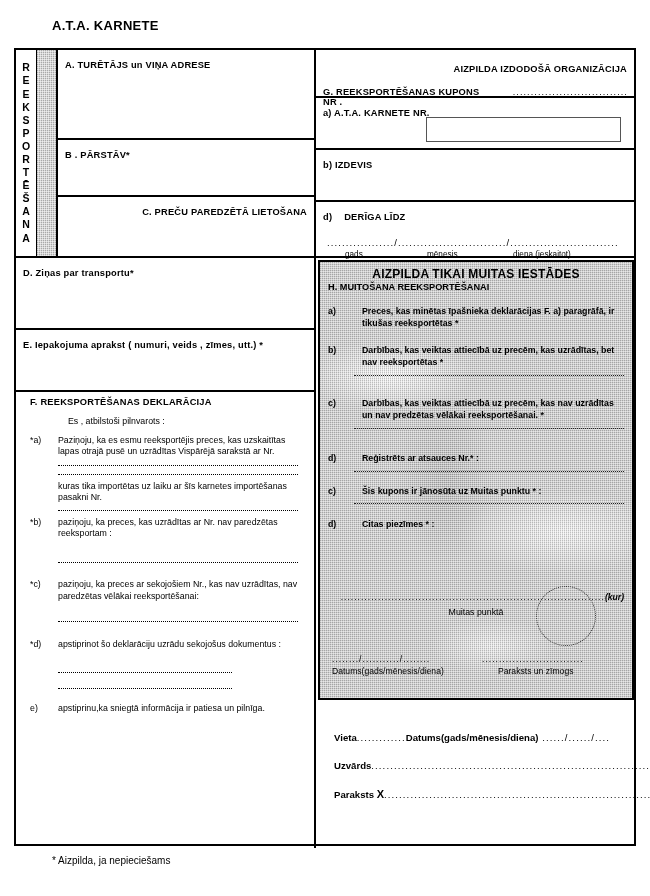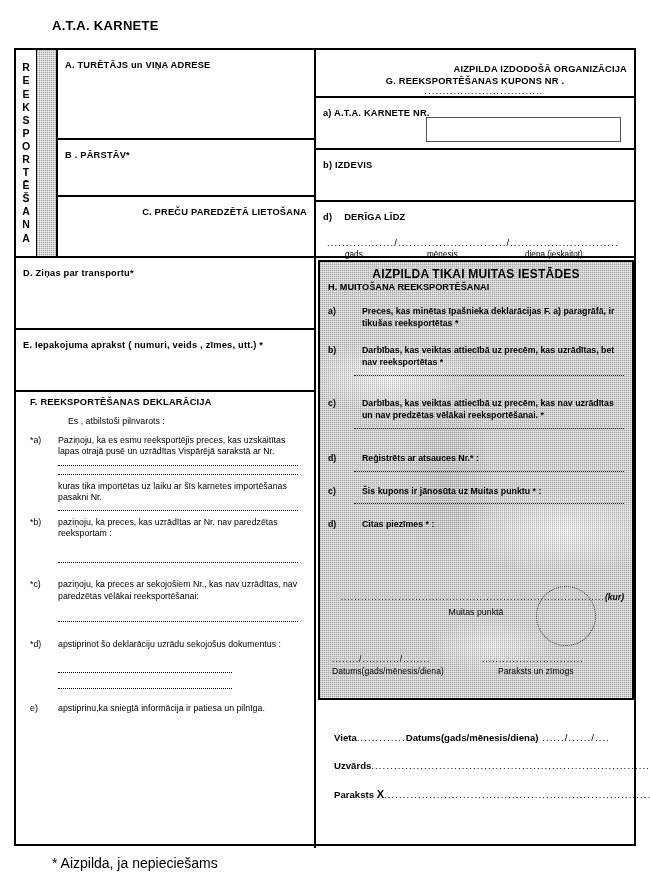--- a/index.html
+++ b/index.html
@@ -220,21 +220,21 @@
     margin-bottom: 17px;
   }
   .sig-line .thin { font-weight: normal; letter-spacing: 1.1px; }
   .sig-line .bigx { font-size: 11px; font-weight: bold; }
 
   
   .footnote {
     position: absolute;
     left: 52px;
     top: 855px;
-    font-size: 14px;
+    font-size: 10px;
   }
 </style>
 </head>
 <body>
 
 <div class="page-title">A.T.A. KARNETE</div>
 
 <div class="form-frame">
 
   <div class="side-tab">
@@ -310,21 +310,21 @@
     <div class="decl-dots" style="margin-top:14px; margin-right:72px;"></div>
 
     <div class="decl-item" style="margin-top:14px;">
       <span class="decl-key">e)</span>
       <span class="decl-body" style="display:block;">apstiprinu,ka sniegtā informācija ir patiesa un pilnīga.</span>
     </div>
   </div>
 
   <div class="cell bb" style="left:300px; top:0; width:318px; height:48px;">
     <div class="lbl lbl-center" style="margin-top:4px;">AIZPILDA IZDODOŠĀ ORGANIZĀCIJA</div>
-    <div style="margin-top:2px; display:flex; align-items:center;flex-direction:column;">
+    <div style="margin-top:13px; display:flex; align-items:flex-start;">
       <span class="lbl">G. REEKSPORTĒŠANAS  KUPONS NR .</span>
       <span class="dotline" style="margin-left:18px;">.................................</span>
     </div>
   </div>
 
   <div class="cell bb" style="left:300px; top:48px; width:318px; height:52px;">
     <div class="lbl">a) A.T.A.  KARNETE NR.</div>
     <div class="karnete-box" style="left:110px; top:19px; width:195px; height:25px;"></div>
   </div>
 
@@ -334,21 +334,21 @@
 
   <div class="cell bb" style="left:300px; top:152px; width:318px; height:56px;">
     <div style="display:flex;">
       <span class="lbl">d)</span>
       <span class="lbl" style="margin-left:12px;">DERĪGA LĪDZ</span>
     </div>
     <div class="date-dots" style="margin-top:15px; margin-left:4px;">................../............................./.............................</div>
     <div class="date-legend" style="margin-top:2px;">
       <span style="left:22px;">gads</span>
       <span style="left:104px;">mēnesis</span>
-      <span style="left:202px;">diena (ieskaitot)</span>
+      <span style="left:190px;">diena (ieskaitot)</span>
     </div>
   </div>
 
   <div class="customs" style="left:302px; top:210px; width:316px; height:440px;">
 
     <div class="customs-title">AIZPILDA TIKAI MUITAS IESTĀDES</div>
     <div class="customs-sub">H. MUITOŠANA REEKSPORTĒŠANAI</div>
 
     <div class="c-item" style="margin-top:14px;">
       <span class="c-key">a)</span>

